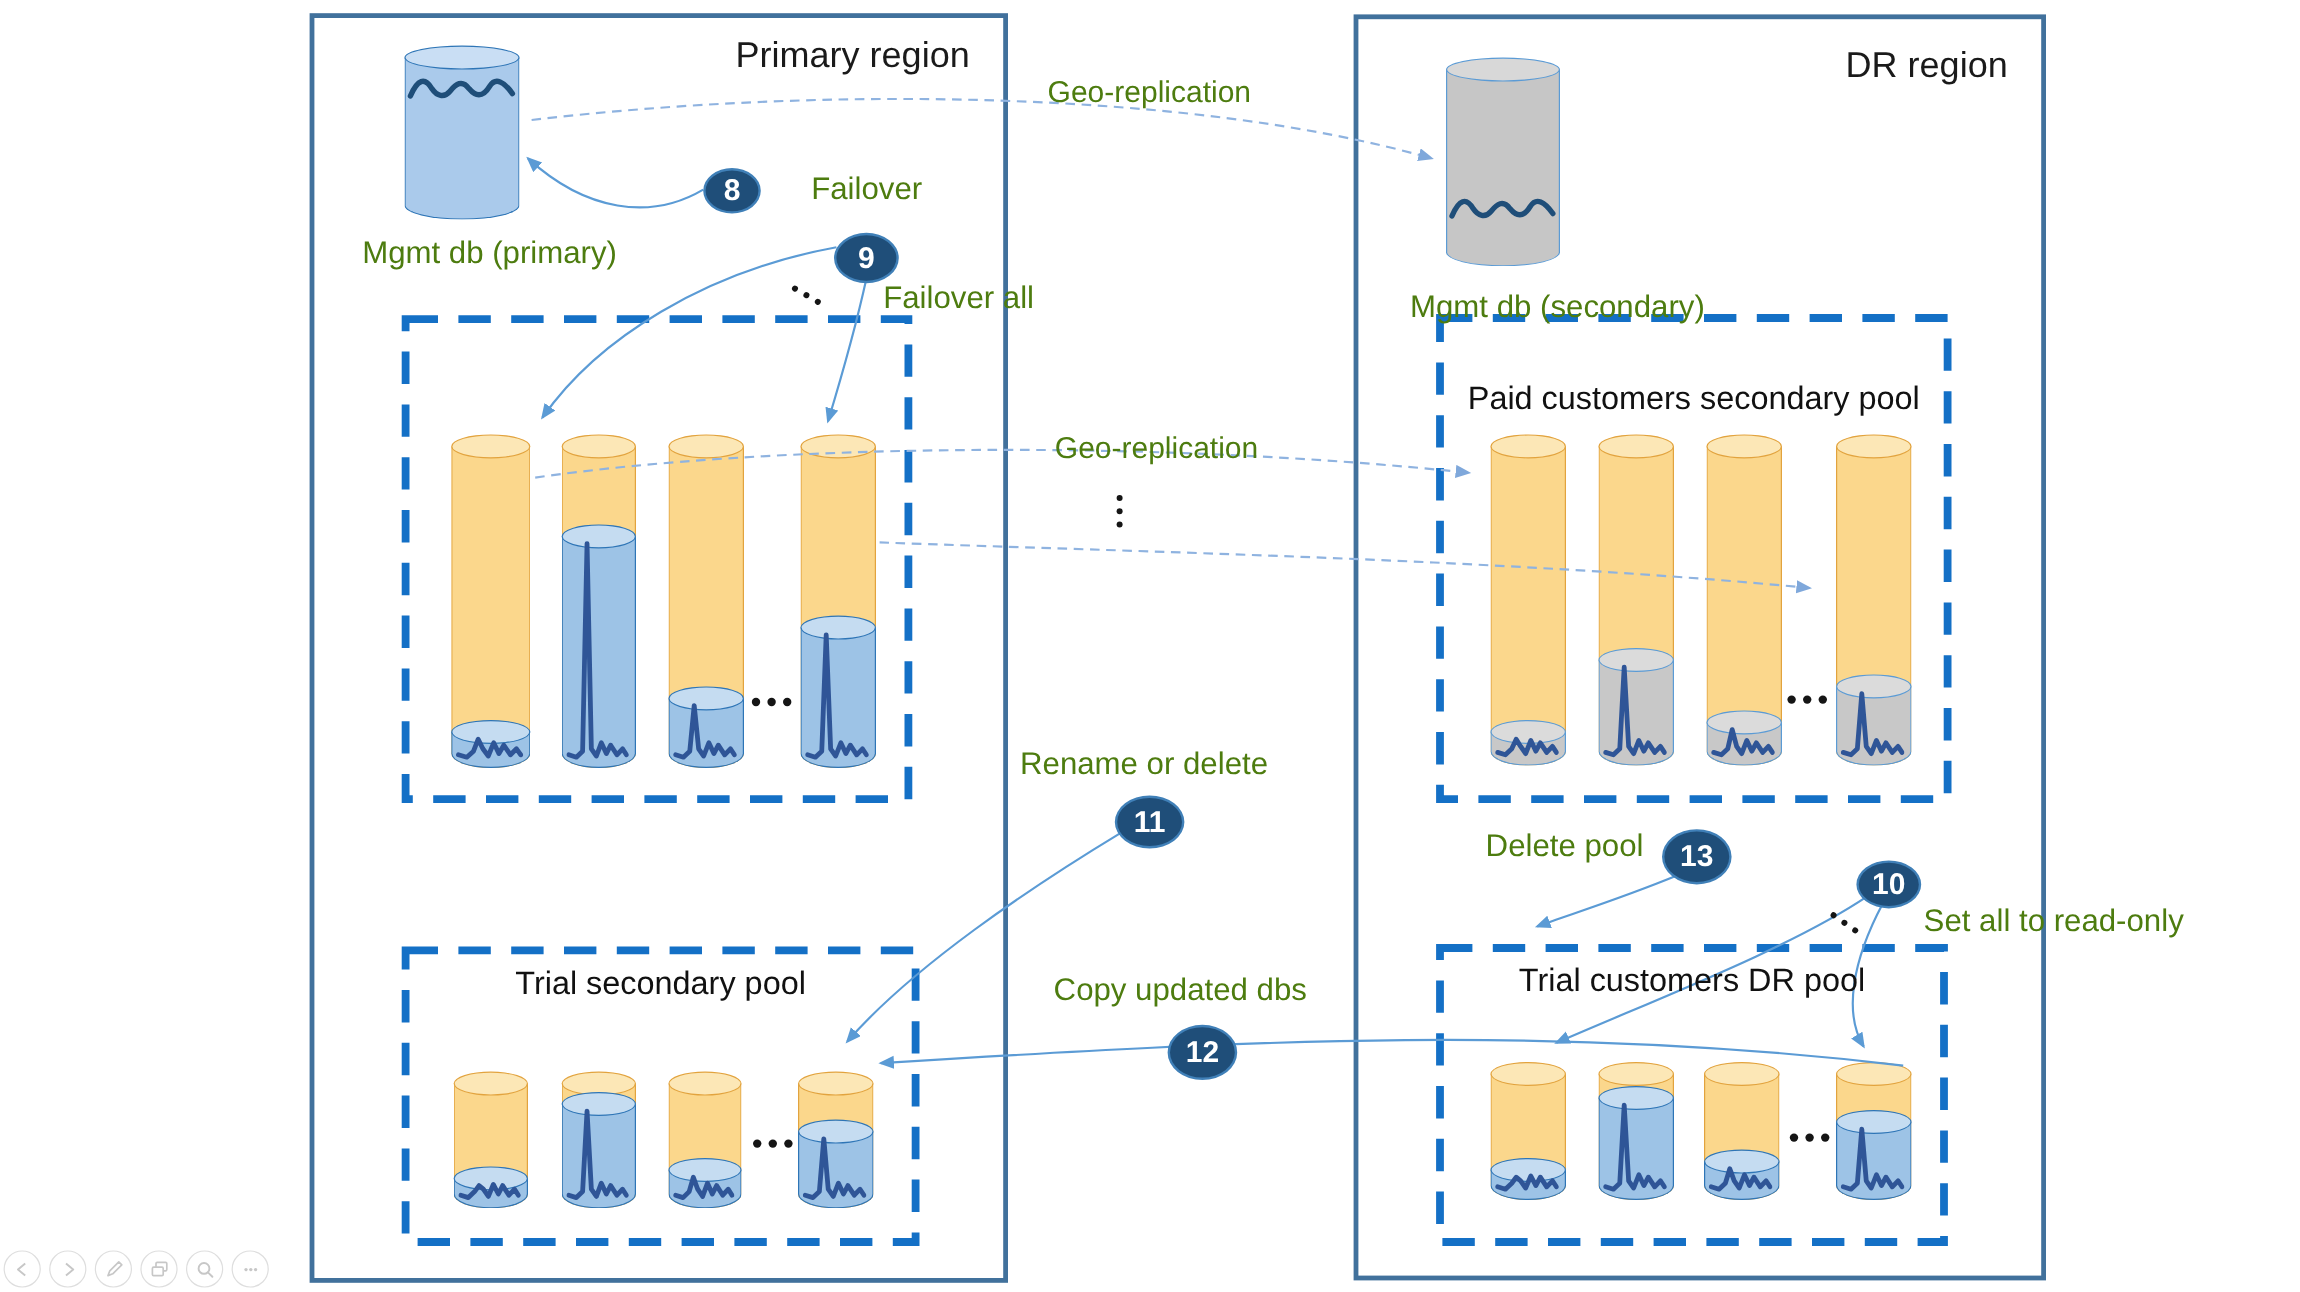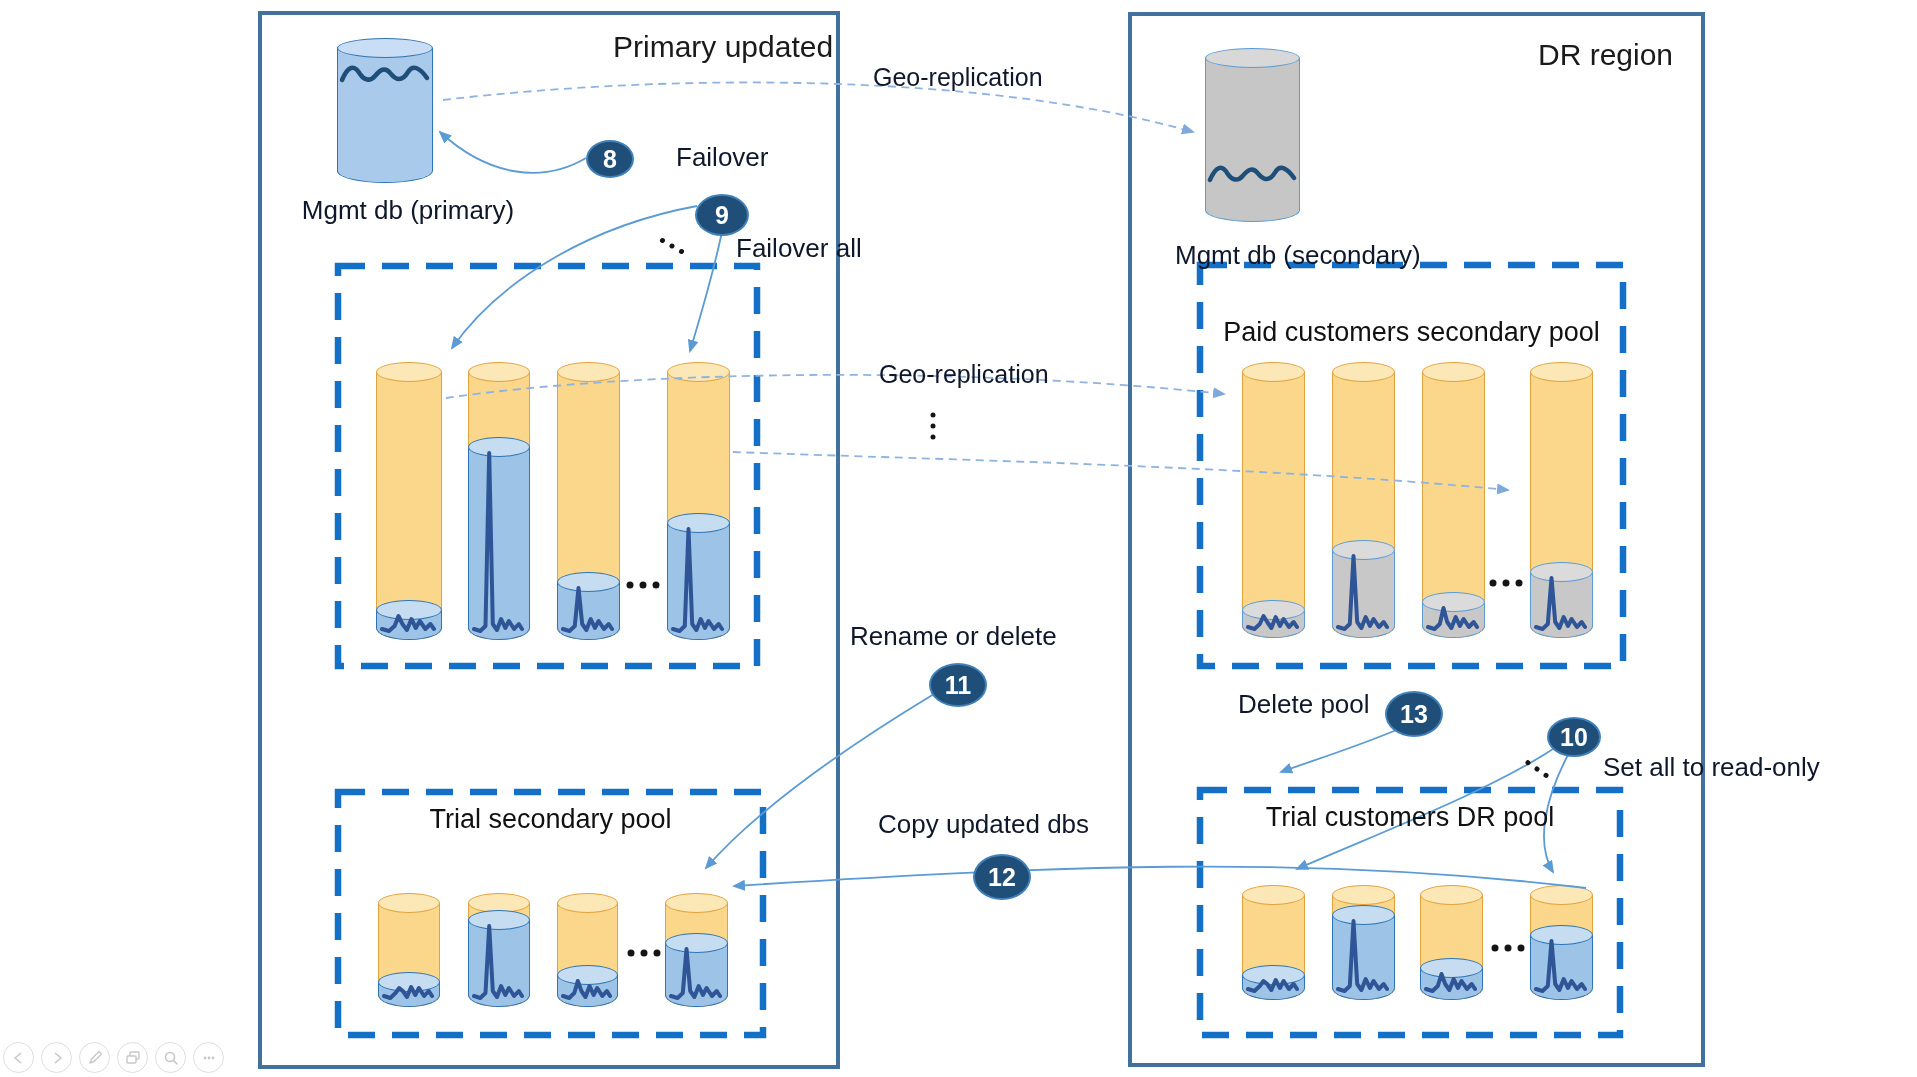--- a/index.html
+++ b/index.html
@@ -4,21 +4,21 @@
 <style>
   html,body{margin:0;padding:0;background:#fff;}
   .canvas{position:relative;width:1917px;height:1077px;background:#ffffff;
           font-family:"Liberation Sans",sans-serif;overflow:hidden;color:#1a1a1a;}
   .layer{position:absolute;left:0;top:0;width:1917px;height:1077px;}
   #pools-layer{z-index:1;}
   #diagram-svg{z-index:2;pointer-events:none;}
   #callouts-layer{z-index:3;pointer-events:none;}
   .region-box{position:absolute;border:4px solid #41719C;background:transparent;}
   .region-label{position:absolute;font-size:30px;color:#1a1a1a;white-space:nowrap;}
-  .txt-label{position:absolute;font-size:26px;color:#0f172a;white-space:nowrap;line-height:30px;}
+  .txt-label{position:absolute;font-size:26px;color:#4d7c0f;white-space:nowrap;line-height:30px;}
   .pool-title{position:absolute;font-size:27px;color:#111;text-align:center;white-space:nowrap;line-height:32px;}
   .badge{position:absolute;display:flex;align-items:center;justify-content:center;
          background:#1F4E79;border:2px solid #4080B8;border-radius:50%;
          color:#fff;font-size:25px;font-weight:bold;}
   .cyl-body{position:absolute;border:1.5px solid;border-top:none;box-sizing:border-box;}
   .cyl-cap{position:absolute;border:1.5px solid;border-radius:50%;box-sizing:border-box;}
   .dotg{position:absolute;display:flex;align-items:center;}
   .dot{display:block;background:#151515;border-radius:50%;}
   .controls{position:absolute;left:3px;top:1042px;display:flex;gap:7px;z-index:4;}
   .ctl{width:31px;height:31px;border:1.5px solid #dedede;border-radius:50%;background:#fff;
@@ -26,21 +26,21 @@
   .ctl svg{display:block;}
 </style>
 </head>
 <body>
 
 <div class="canvas">
 
   <div class="region-box" style="left:258px;top:11px;width:574px;height:1050px;"></div>
   <div class="region-box" style="left:1128px;top:12px;width:569px;height:1047px;"></div>
 
-  <div class="region-label" style="left:613px;top:30px;">Primary updated</div>
+  <div class="region-label" style="left:613px;top:30px;">Primary region</div>
   <div class="region-label" style="left:1538px;top:38px;">DR region</div>
 
   <div class="layer" id="pools-layer">
 
     <div class="cyl-body" style="left:337px;top:48px;width:96px;height:135px;background:#AACAEB;border-color:#2E75B6;border-radius:0 0 48px 48px / 0 0 12px 12px;"></div>
     <div class="cyl-cap" style="left:337px;top:38px;width:96px;height:20px;background:#C9DEF4;border-color:#2E75B6;"></div>
     <svg style="position:absolute;left:339px;top:58px;" width="92" height="34" viewBox="0 0 92 34">
       <path d="M3 22 C9 8 15 6 21 16 C25 22 31 24 36 18 C41 12 46 8 52 16 C57 22 63 24 69 14 C74 6 81 10 88 20" fill="none" stroke="#1F4E79" stroke-width="4.5" stroke-linecap="round"></path>
     </svg>
 

